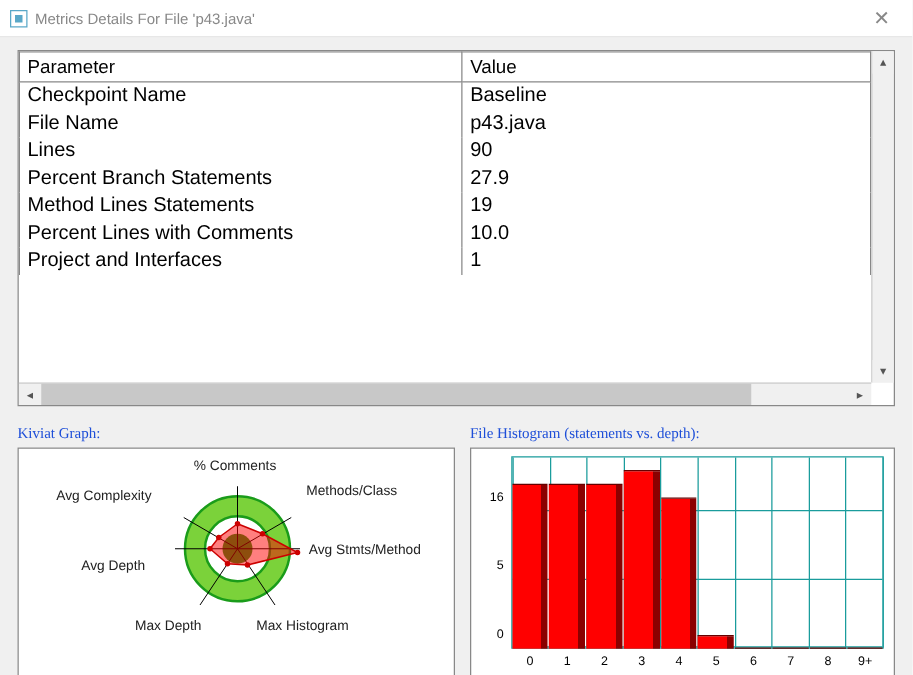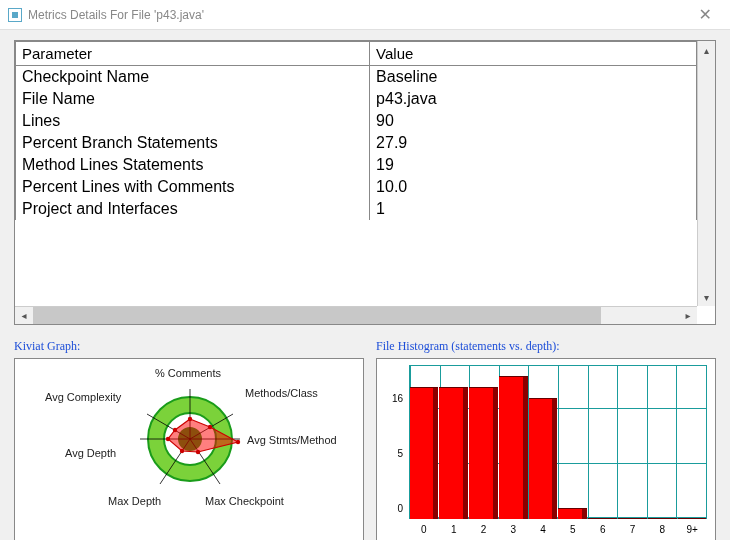--- a/index.html
+++ b/index.html
@@ -295,21 +295,21 @@
                 <circle cx="8" cy="13" r="2.2"></circle>
               <circle cx="-8" cy="12" r="2.2"></circle>
                 <circle cx="-22" cy="0" r="2.2"></circle>
               <circle cx="-15" cy="-9" r="2.2"></circle>
             </g>
           </g>
         </svg>
         <span class="kv-text" style="left:140px;top:8px">% Comments</span>
         <span class="kv-text" style="left:230px;top:28px">Methods/Class</span>
         <span class="kv-text" style="left:232px;top:75px">Avg Stmts/Method</span>
-        <span class="kv-text" style="left:190px;top:136px">Max Checkpoint</span>
+        <span class="kv-text" style="left:190px;top:136px">Max Histogram</span>
         <span class="kv-text" style="left:93px;top:136px">Max Depth</span>
         <span class="kv-text" style="left:50px;top:88px">Avg Depth</span>
         <span class="kv-text" style="left:30px;top:32px">Avg Complexity</span>
       </div>
     </div>
 
     <div class="hist-col">
       <div class="panel-label">File Histogram (statements vs. depth):</div>
       <div class="panel hist">
         <div class="hist-grid" id="hist-grid">

